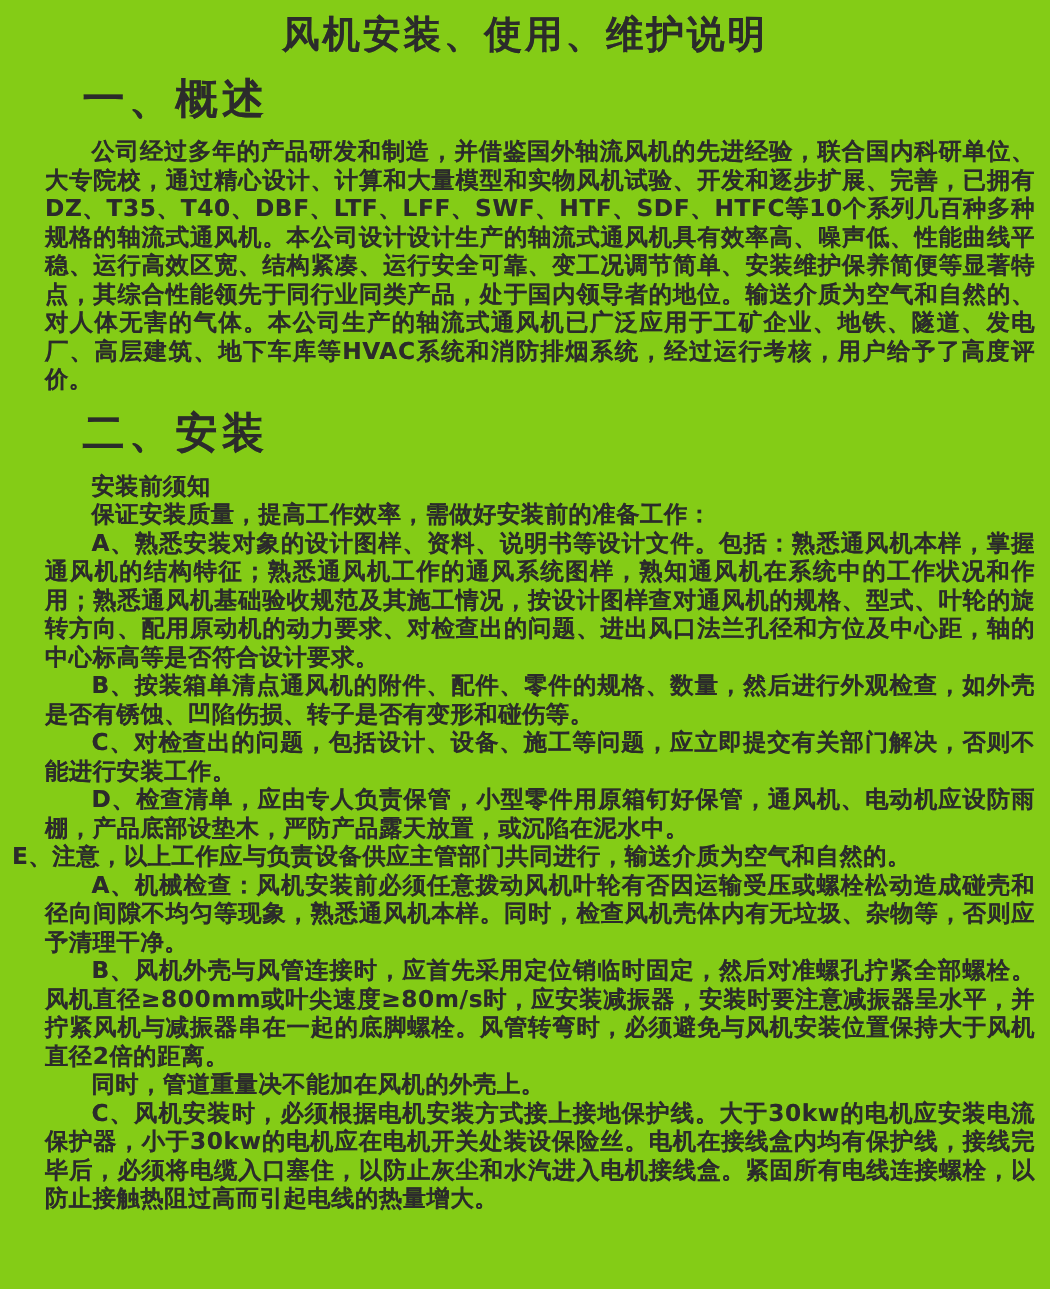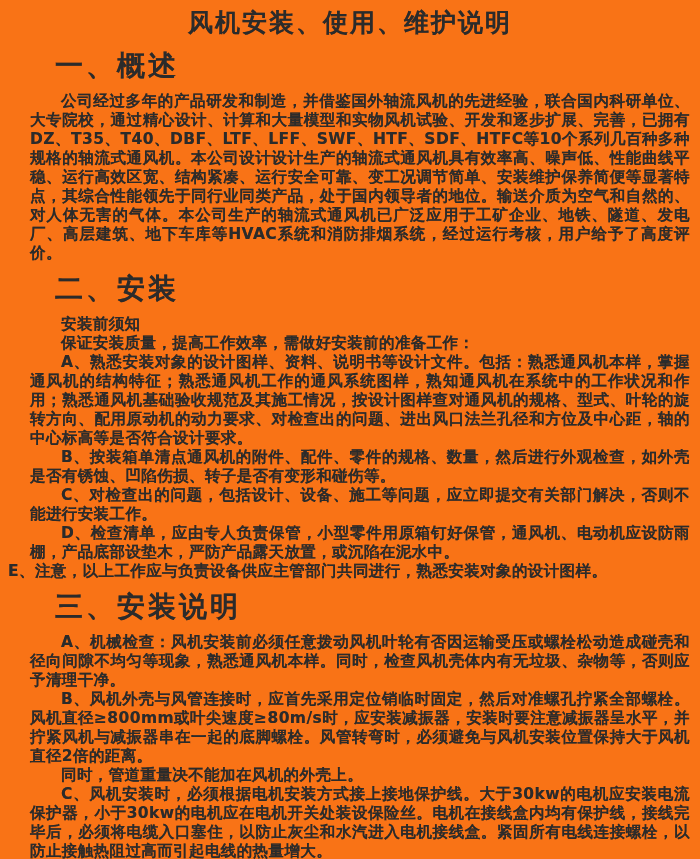--- a/index.html
+++ b/index.html
@@ -1,21 +1,21 @@
 <!DOCTYPE html>
 <html lang="zh"><head>
 <meta charset="utf-8">
 <style>
   html, body { margin: 0; padding: 0; background: #ffffff; }
   .page {
     position: relative;
     width: 700px;
     height: 859px;
     box-sizing: border-box;
-    background: #f97316;
+    background: #84cc16;
     color: #2b2b2b;
     font-family: "DejaVu Sans", "Liberation Sans", sans-serif;
     padding: 4px 10px 0 30px;
     overflow: hidden;
     text-shadow: 0 0 0.4px rgba(40,40,40,0.55);
   }
   .doc-title {
     font-size: 25px;
     font-weight: bold;
     text-align: center;
@@ -53,21 +53,20 @@
   <div class="section-heading">一、概述</div>
   <p class="para">公司经过多年的产品研发和制造，并借鉴国外轴流风机的先进经验，联合国内科研单位、大专院校，通过精心设计、计算和大量模型和实物风机试验、开发和逐步扩展、完善，已拥有DZ、T35、T40、DBF、LTF、LFF、SWF、HTF、SDF、HTFC等10个系列几百种多种规格的轴流式通风机。本公司设计设计生产的轴流式通风机具有效率高、噪声低、性能曲线平稳、运行高效区宽、结构紧凑、运行安全可靠、变工况调节简单、安装维护保养简便等显著特点，其综合性能领先于同行业同类产品，处于国内领导者的地位。输送介质为空气和自然的、对人体无害的气体。本公司生产的轴流式通风机已广泛应用于工矿企业、地铁、隧道、发电厂、高层建筑、地下车库等HVAC系统和消防排烟系统，经过运行考核，用户给予了高度评价。</p>
 
   <div class="section-heading">二、安装</div>
   <p class="para">安装前须知</p>
   <p class="para">保证安装质量，提高工作效率，需做好安装前的准备工作：</p>
   <p class="para">A、熟悉安装对象的设计图样、资料、说明书等设计文件。包括：熟悉通风机本样，掌握通风机的结构特征；熟悉通风机工作的通风系统图样，熟知通风机在系统中的工作状况和作用；熟悉通风机基础验收规范及其施工情况，按设计图样查对通风机的规格、型式、叶轮的旋转方向、配用原动机的动力要求、对检查出的问题、进出风口法兰孔径和方位及中心距，轴的中心标高等是否符合设计要求。</p>
   <p class="para">B、按装箱单清点通风机的附件、配件、零件的规格、数量，然后进行外观检查，如外壳是否有锈蚀、凹陷伤损、转子是否有变形和碰伤等。</p>
   <p class="para">C、对检查出的问题，包括设计、设备、施工等问题，应立即提交有关部门解决，否则不能进行安装工作。</p>
   <p class="para">D、检查清单，应由专人负责保管，小型零件用原箱钉好保管，通风机、电动机应设防雨棚，产品底部设垫木，严防产品露天放置，或沉陷在泥水中。</p>
-  <p class="para outdent">E、注意，以上工作应与负责设备供应主管部门共同进行，熟悉安装对象的设计图样。</p>
+  <p class="para outdent">E、注意，以上工作应与负责设备供应主管部门共同进行，输送介质为空气和自然的。</p>
 
-  <div class="section-heading">三、安装说明</div>
   <p class="para">A、机械检查：风机安装前必须任意拨动风机叶轮有否因运输受压或螺栓松动造成碰壳和径向间隙不均匀等现象，熟悉通风机本样。同时，检查风机壳体内有无垃圾、杂物等，否则应予清理干净。</p>
   <p class="para">B、风机外壳与风管连接时，应首先采用定位销临时固定，然后对准螺孔拧紧全部螺栓。风机直径≥800mm或叶尖速度≥80m/s时，应安装减振器，安装时要注意减振器呈水平，并拧紧风机与减振器串在一起的底脚螺栓。风管转弯时，必须避免与风机安装位置保持大于风机直径2倍的距离。</p>
   <p class="para">同时，管道重量决不能加在风机的外壳上。</p>
   <p class="para">C、风机安装时，必须根据电机安装方式接上接地保护线。大于30kw的电机应安装电流保护器，小于30kw的电机应在电机开关处装设保险丝。电机在接线盒内均有保护线，接线完毕后，必须将电缆入口塞住，以防止灰尘和水汽进入电机接线盒。紧固所有电线连接螺栓，以防止接触热阻过高而引起电线的热量增大。</p>
 
 </div>
 
 </body></html>

